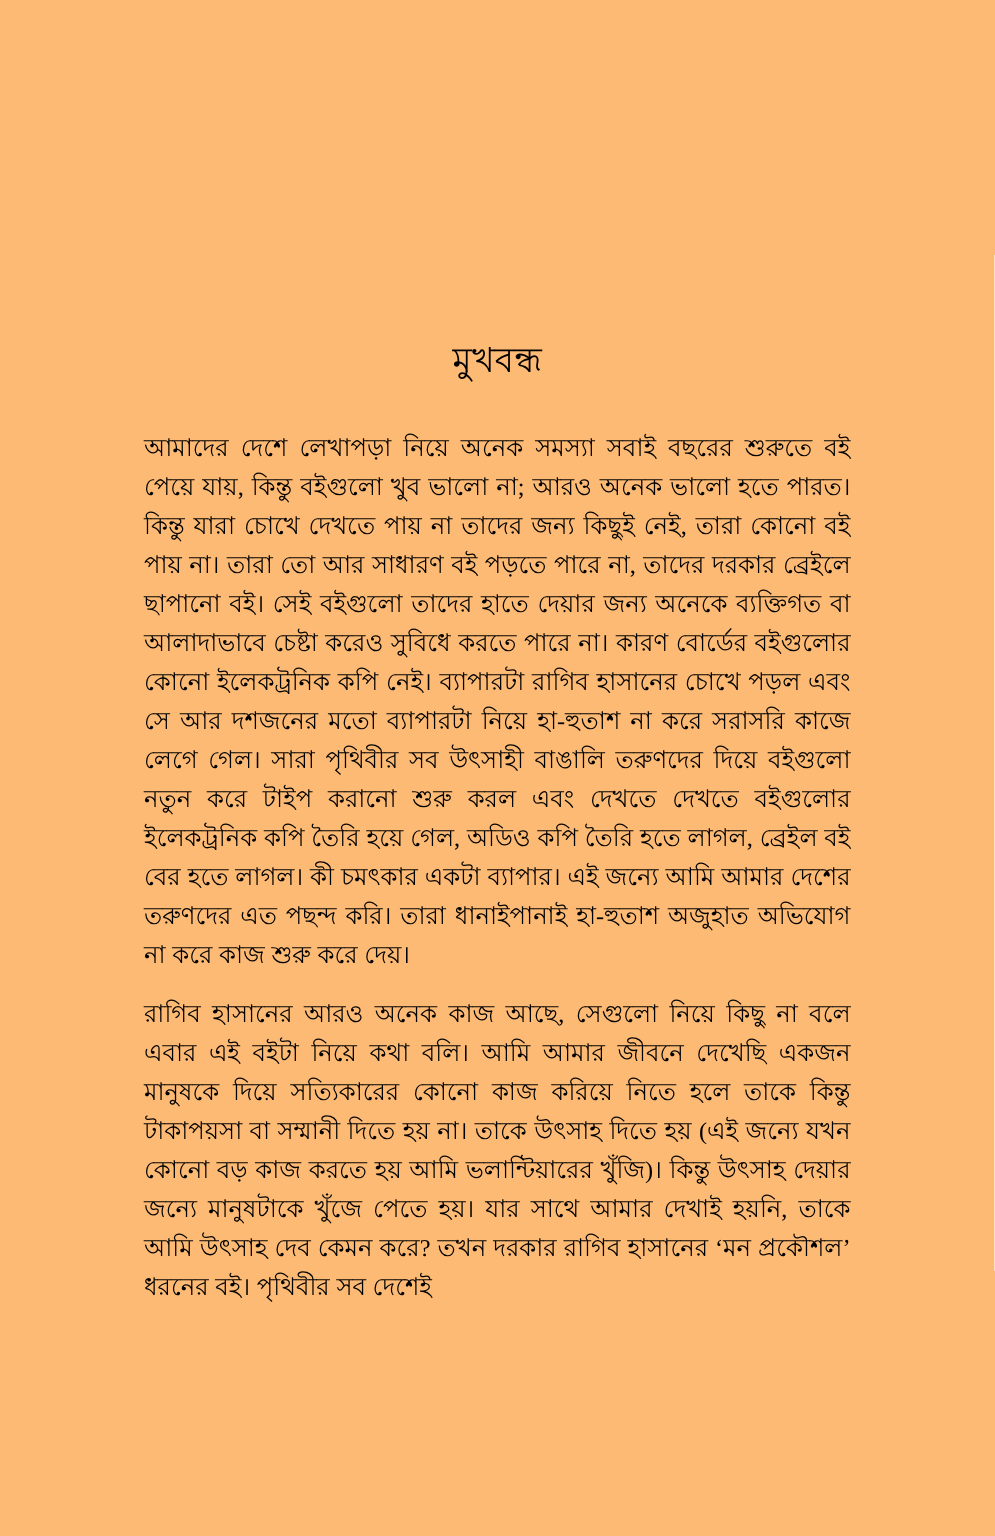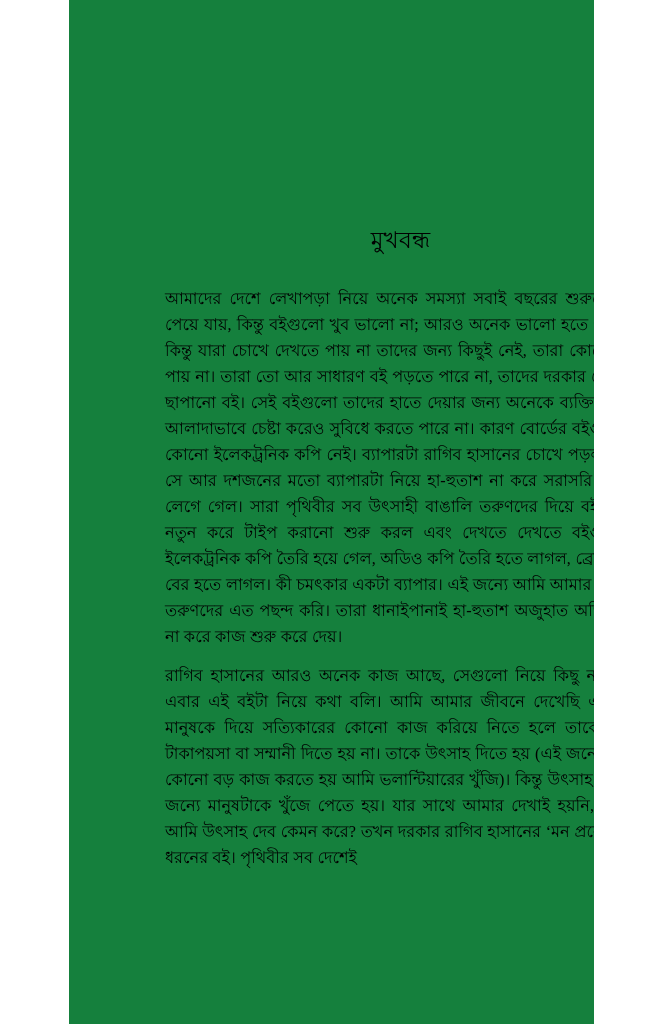--- a/index.html
+++ b/index.html
@@ -9,24 +9,24 @@
     background: #ffffff;
   }
 
   body {
     font-family: "Liberation Serif", "DejaVu Serif", serif;
     color: #000000;
   }
 
   .page {
     position: relative;
-    width: 525px;
+    width: 663px;
     height: 1024px;
     margin: 0 auto;
-    background: #15803d;
+    background: #fdba74;
     overflow: hidden;
     box-sizing: border-box;
   }
 
   .content {
     position: absolute;
     left: 96px;
     top: 226px;
     width: 471px;
   }

